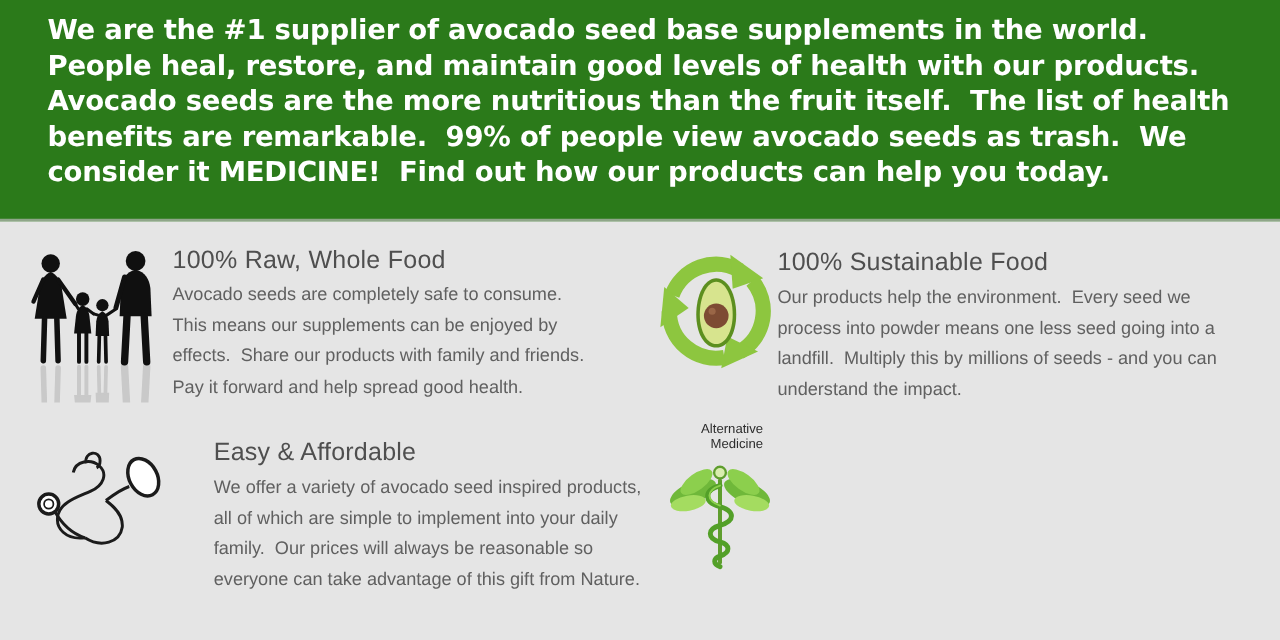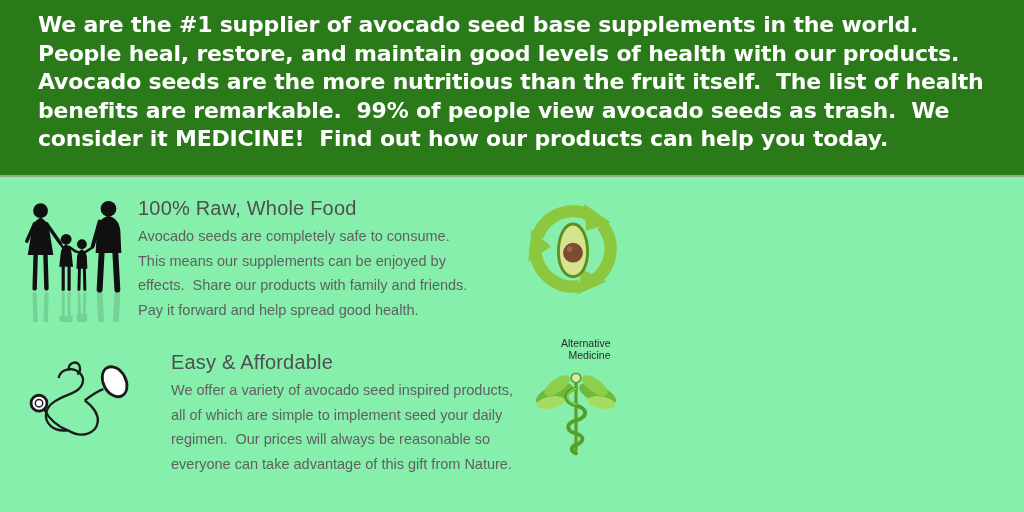--- a/index.html
+++ b/index.html
@@ -1,18 +1,18 @@
 <!DOCTYPE html>
 <html><head>
 <meta charset="utf-8">
 <style>
   * { margin: 0; padding: 0; box-sizing: border-box; }
   html, body { width: 1024px; height: 512px; background: #ffffff; overflow: hidden; }
   .page {
-    position: relative; width: 1024px; height: 512px; background: #86efac;
+    position: relative; width: 1024px; height: 512px; background: #e5e5e5;
     font-family: "Liberation Sans", sans-serif;
   }
 
   
   .banner {
     position: absolute; left: 0; top: 0; width: 1024px; height: 177px;
     background: #2b7a1a;
     border-bottom: 2px solid #8fa689;
   }
   .banner-text {
@@ -119,38 +119,42 @@
       </g>
       <use href="#rec-arrow" transform="rotate(120 50 54)"></use>
       <use href="#rec-arrow" transform="rotate(240 50 54)"></use>
 
       <path d="M50 26 C40 26 33 40 33 57 C33 73 40 85 50 85 C60 85 67 73 67 57 C67 40 60 26 50 26 Z" fill="#5c8f1f"></path>
       <path d="M50 29 C42 29 36 42 36 57 C36 71 42 82 50 82 C58 82 64 71 64 57 C64 42 58 29 50 29 Z" fill="#d7e48e"></path>
       <circle cx="50" cy="58" r="10.5" fill="#7d4b33"></circle>
       <circle cx="46.5" cy="54" r="3" fill="#9a6647"></circle>
     </svg>
   </div>
+  <div class="text-box feature-text f2-text">
+    <h2>100% Sustainable Food</h2>
+    <p>Our products help the environment.  Every seed we process into powder means one less seed going into a landfill.  Multiply this by millions of seeds - and you can understand the impact.</p>
+  </div>
 
   <div class="icon-box f3-icon">
     <svg viewBox="0 0 120 120" width="114" height="112" aria-hidden="true">
       <g stroke="#1b1b1b" fill="none">
         <circle cx="15" cy="57" r="8.5" fill="#ffffff" stroke-width="3"></circle>
         <circle cx="15" cy="57" r="4" stroke-width="1.5"></circle>
         <path d="M20 63 C26 74 34 82 46 86" stroke-width="2.5"></path>
         <path d="M46 86 C30 88 20 78 23 66 C26 55 40 51 51 46 C62 41 66 31 58 24 C51 18 38 20 36 30" stroke-width="2.5"></path>
         <path d="M47 22 C45 12 59 10 59 20 C59 23 58 25 56 26" stroke-width="2.5"></path>
         <path d="M46 86 C60 95 76 90 78 77 C79 67 72 60 64 54" stroke-width="2.5"></path>
         <path d="M64 54 C72 48 78 44 84 42" stroke-width="2.5"></path>
         <ellipse cx="96" cy="34" rx="12" ry="17" transform="rotate(-28 96 34)" fill="#ffffff" stroke-width="3"></ellipse>
       </g>
     </svg>
   </div>
   <div class="text-box feature-text f3-text">
     <h2>Easy &amp; Affordable</h2>
-    <p>We offer a variety of avocado seed inspired products, all of which are simple to implement seed your daily regimen.  Our prices will always be reasonable so everyone can take advantage of this gift from Nature.</p>
+    <p>We offer a variety of avocado seed inspired products, all of which are simple to implement into your daily family.  Our prices will always be reasonable so everyone can take advantage of this gift from Nature.</p>
   </div>
 
   <div class="icon-box f4-icon">
     <div class="f4-caption">Alternative Medicine</div>
     <svg viewBox="0 0 100 104" width="94" height="98" aria-hidden="true">
       <g id="wingL">
         <ellipse cx="27" cy="34" rx="21" ry="9" transform="rotate(-24 27 34)" fill="#6fb83a"></ellipse>
         <ellipse cx="30" cy="25" rx="16" ry="7" transform="rotate(-36 30 25)" fill="#8ccf4d"></ellipse>
         <ellipse cx="23" cy="43" rx="15" ry="6.5" transform="rotate(-10 23 43)" fill="#a4dc60"></ellipse>
       </g>

